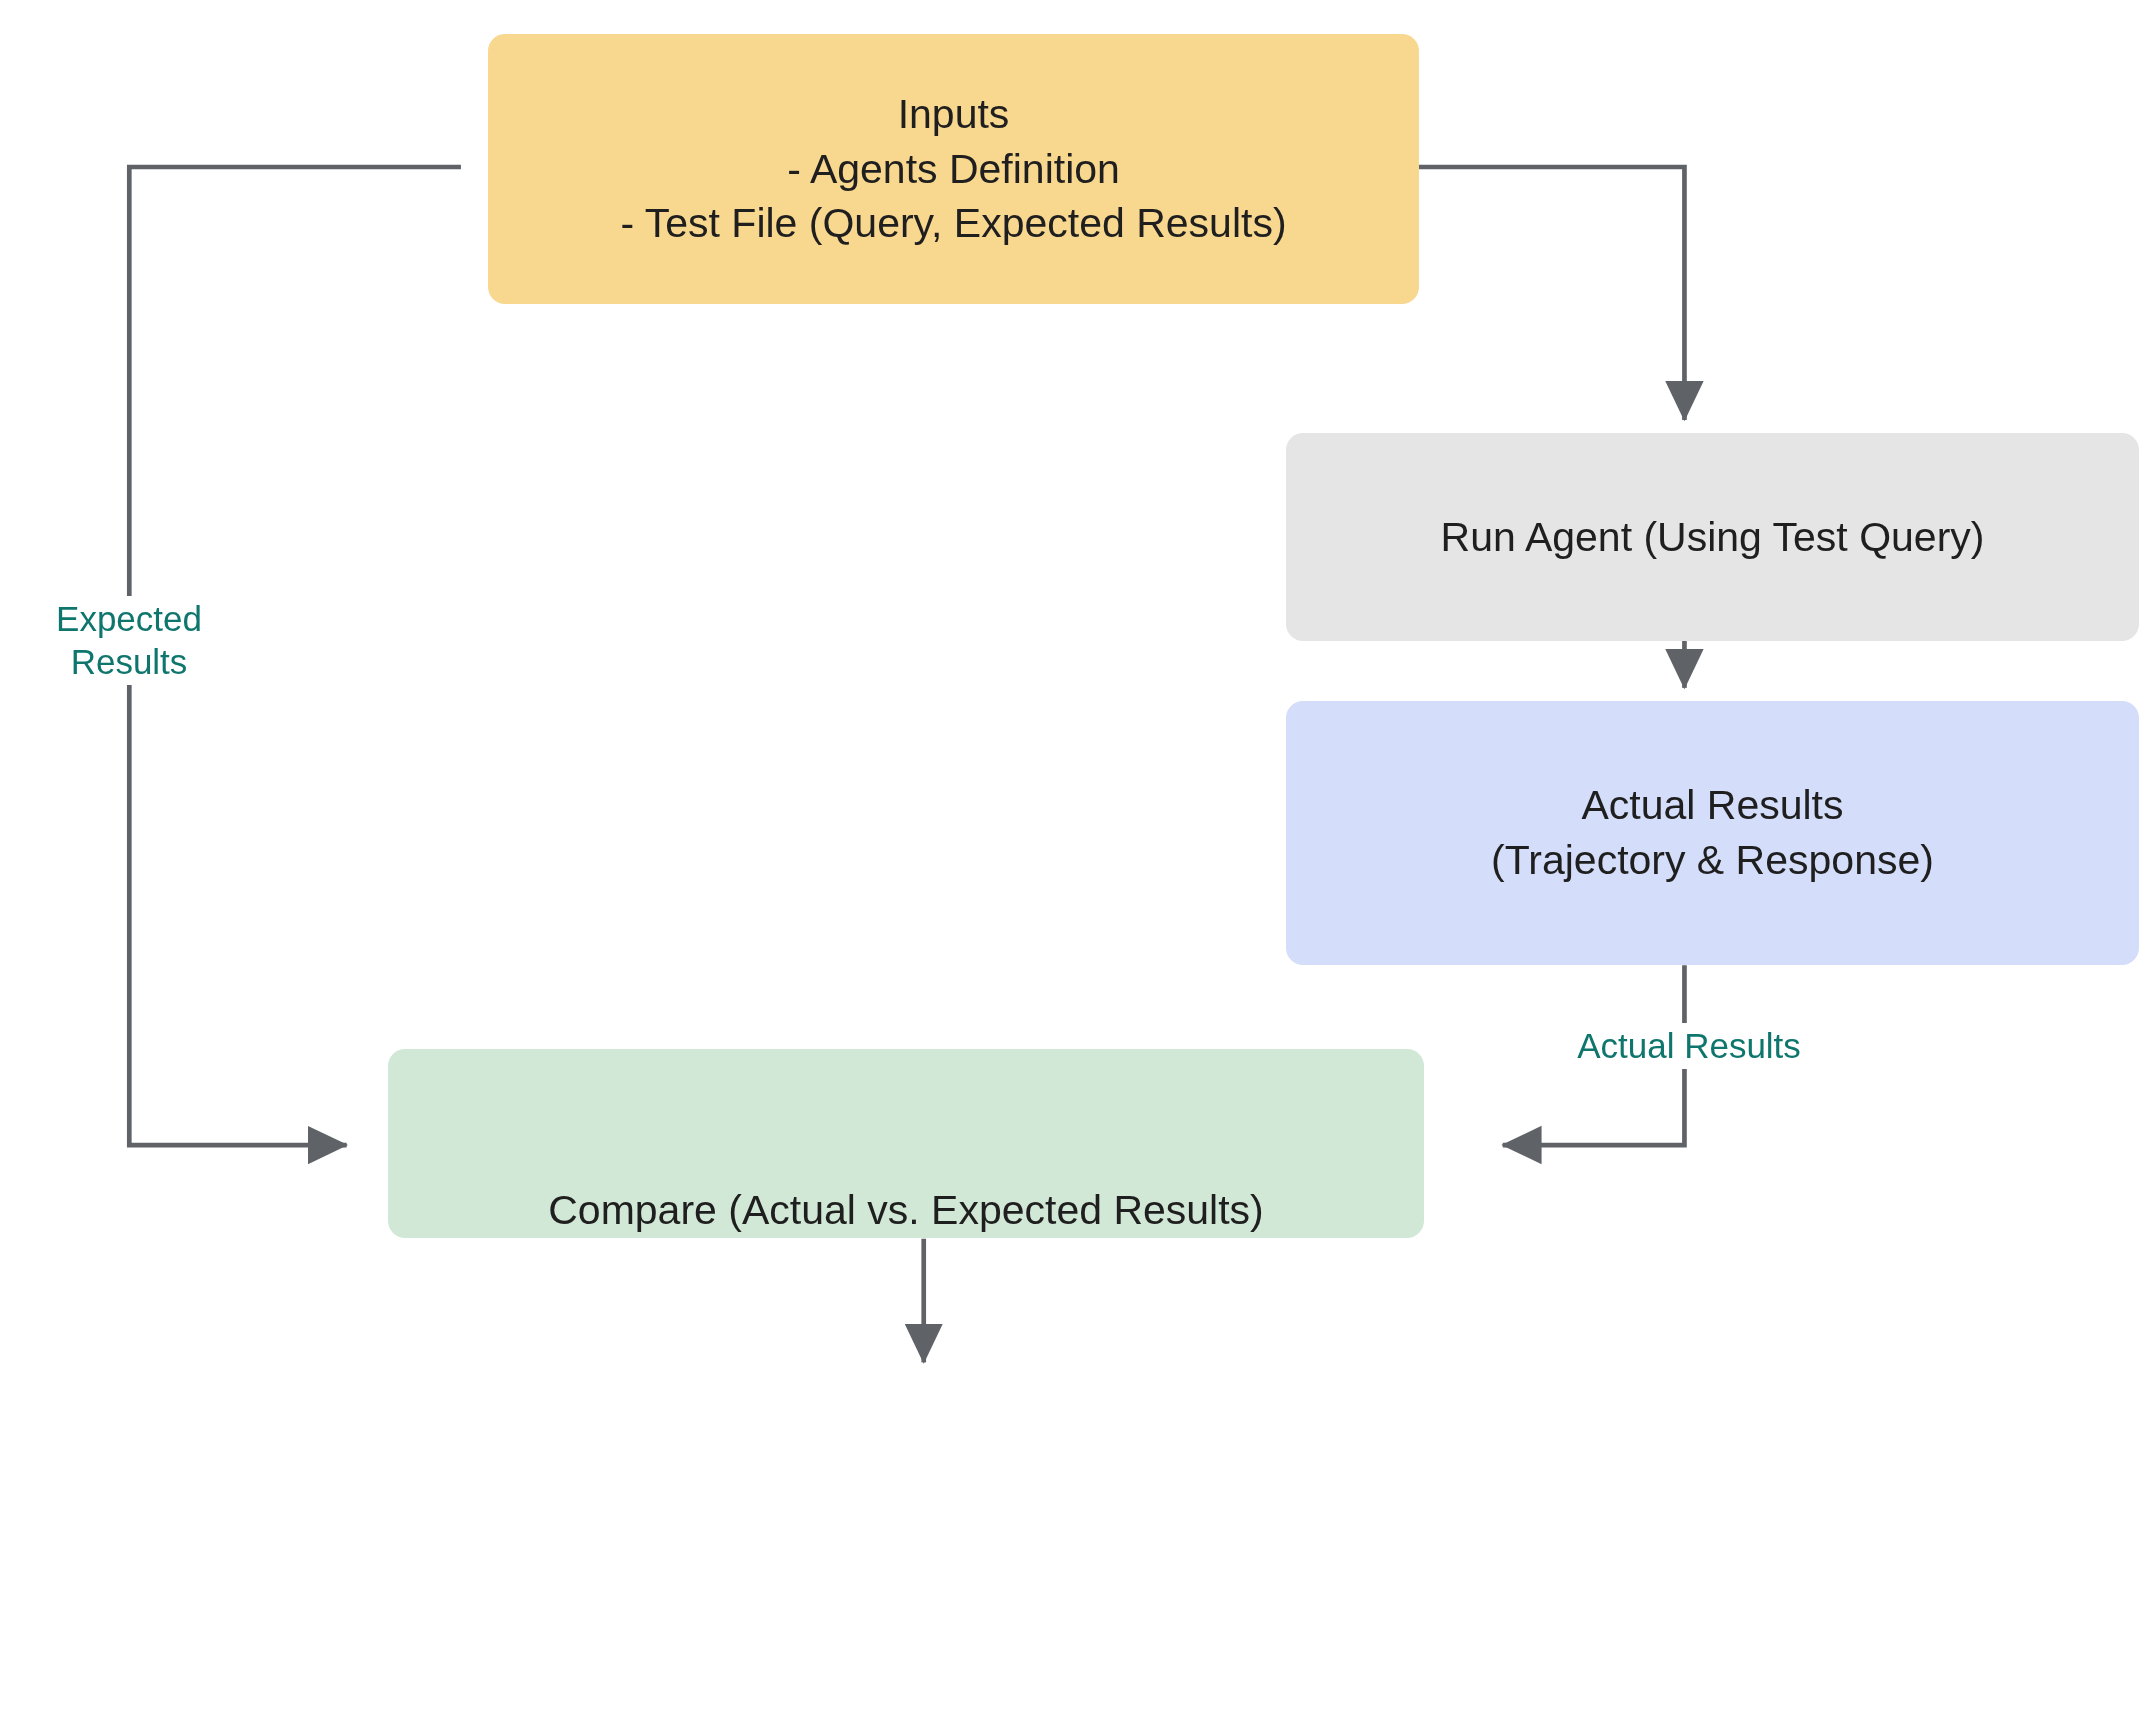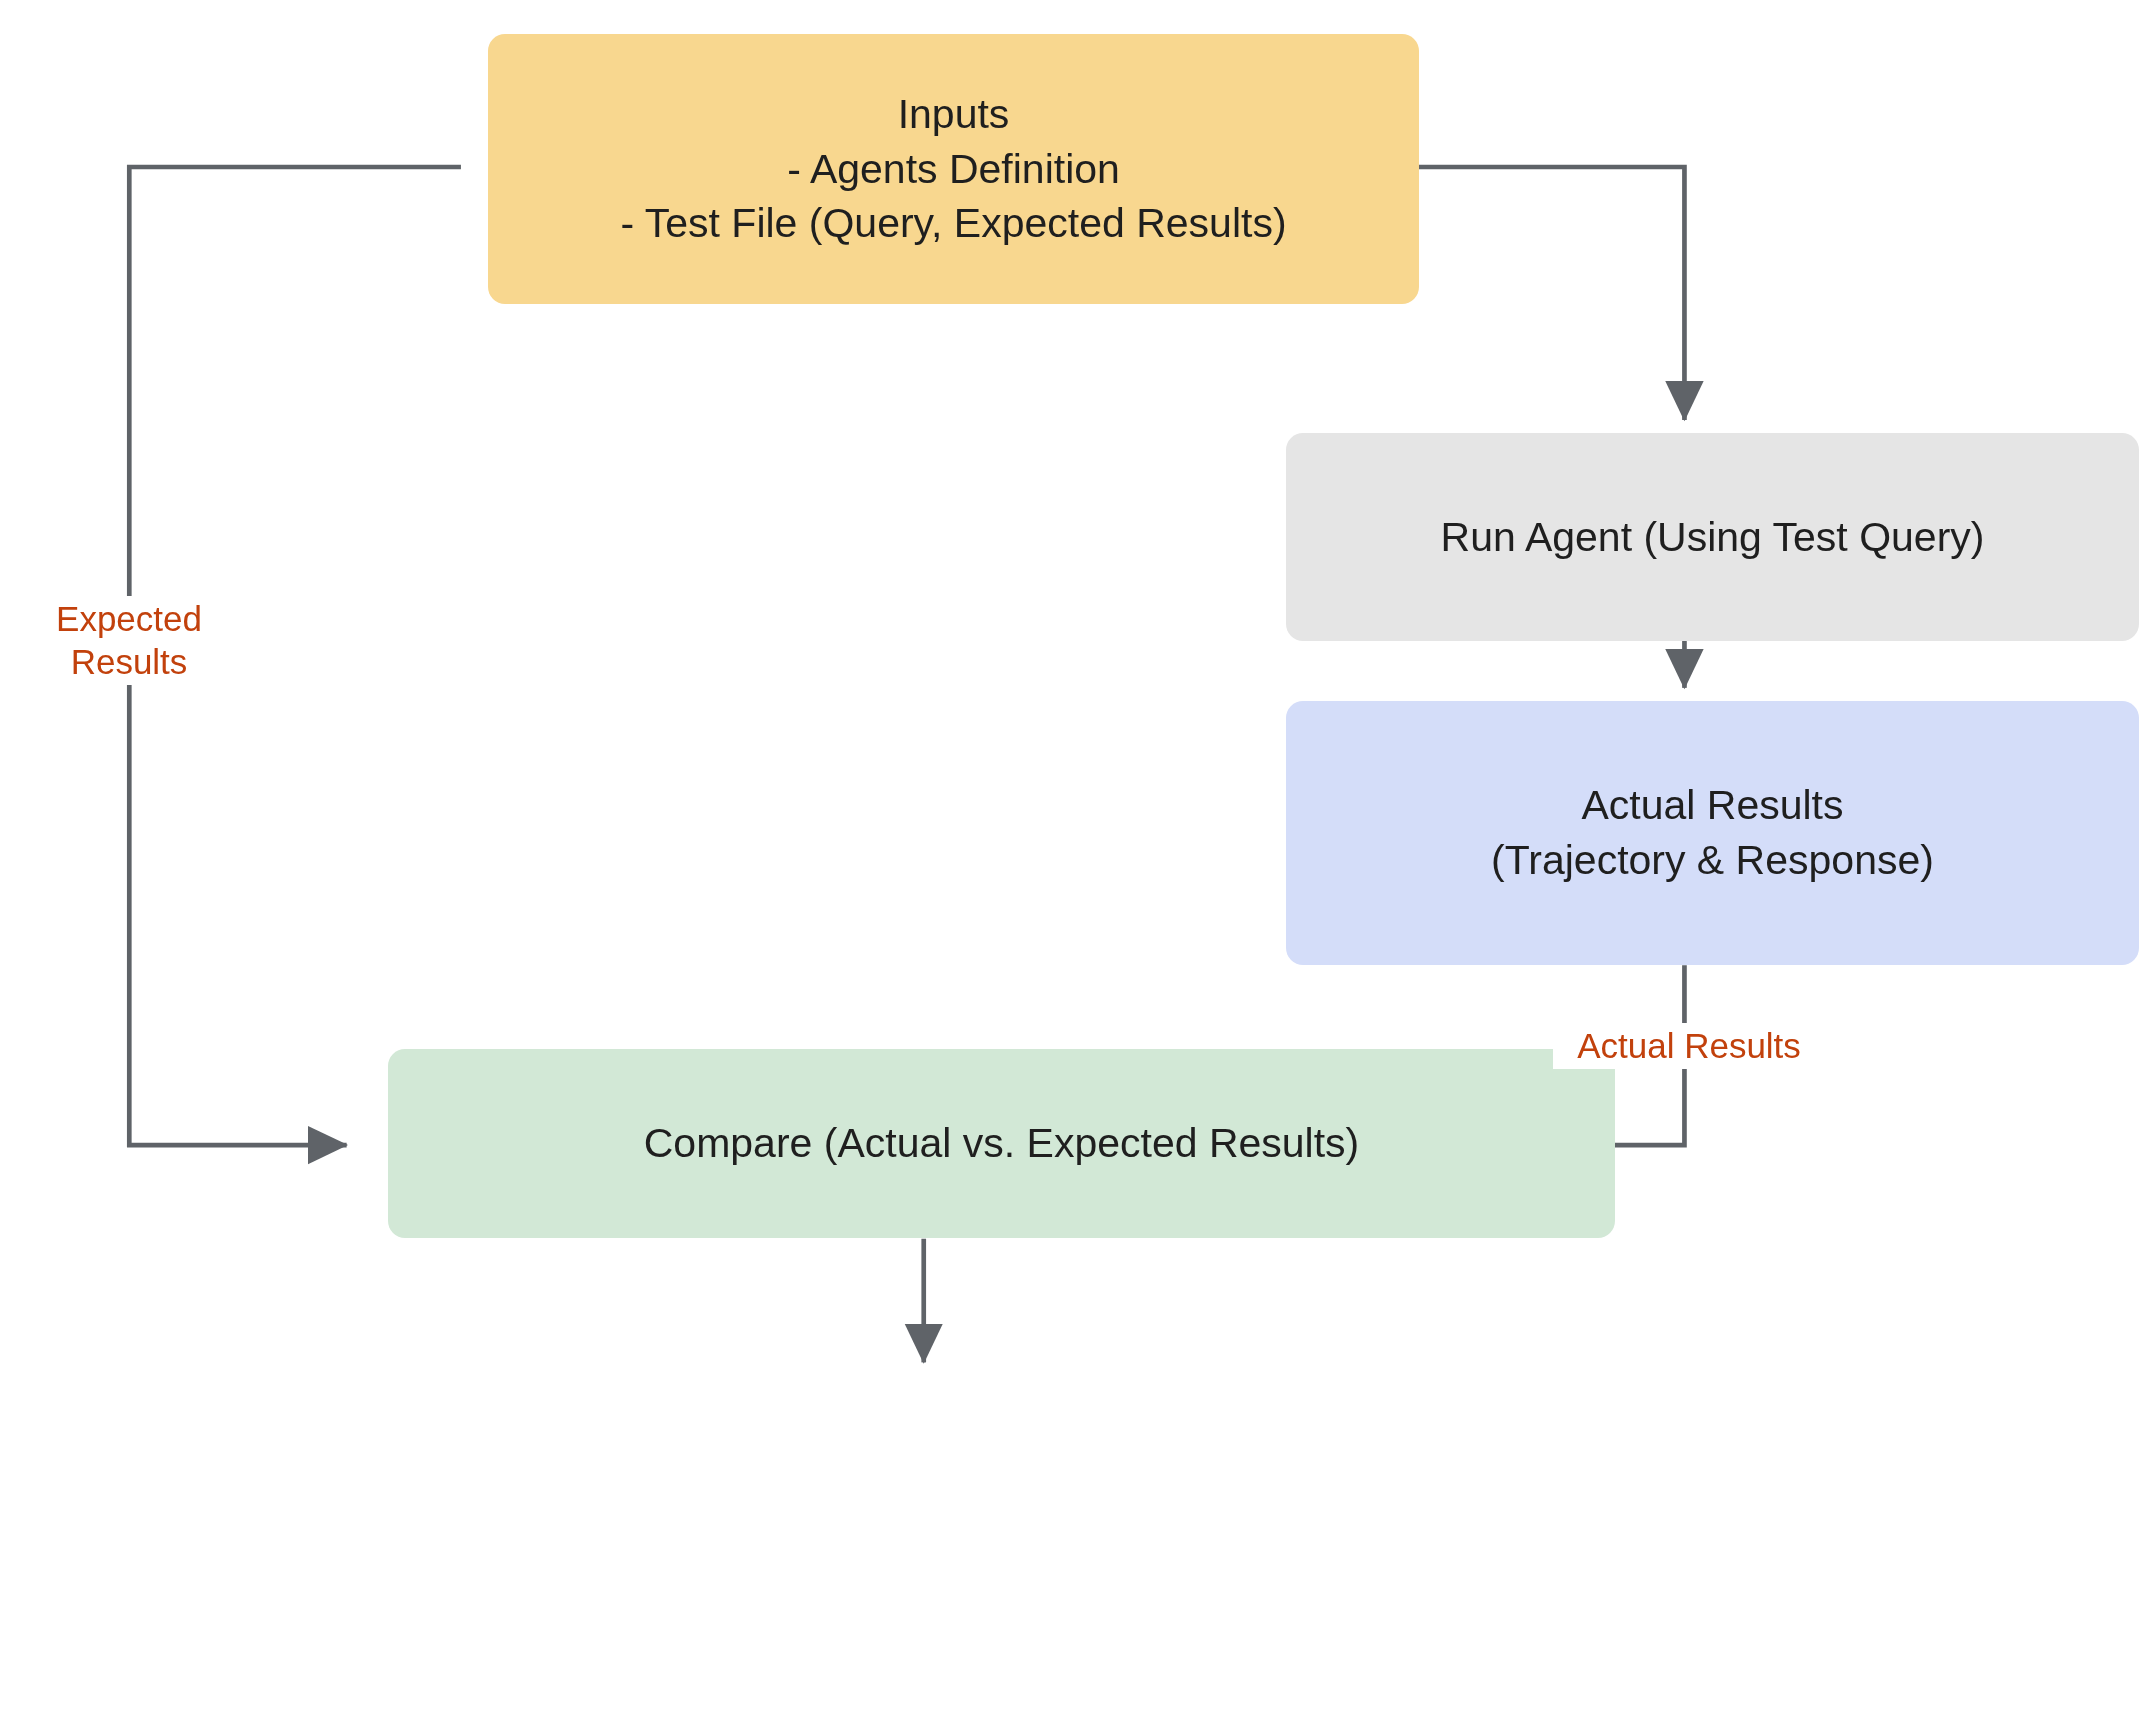--- a/index.html
+++ b/index.html
@@ -65,36 +65,37 @@
     left: 1259px;
     top: 701px;
     width: 853px;
     height: 264px;
     background: #D4DDF9;
     font-size: 41px;
   }
   #node-compare {
     left: 361px;
     top: 1049px;
-    width: 1227px;
+    width: 1036px;
     height: 189px;
     background: #D2E8D6;
     font-size: 41px;
+    align-items: flex-end;
   }
   #node-evaluation-report {
     left: 763px;
     top: 1374px;
     width: 322px;
     height: 322px;
     background: #F4D6D3;
     font-size: 37px;
   }
   .edge-label {
     position: absolute;
-    color: #c2410c;
+    color: #0f766e;
     font-size: 35px;
     line-height: 1.22;
     text-align: center;
     white-space: pre-line;
     background: #ffffff;
     padding: 1.9px 5.6px;
     box-sizing: border-box;
   }
   #label-expected-results {
     left: 28px;

